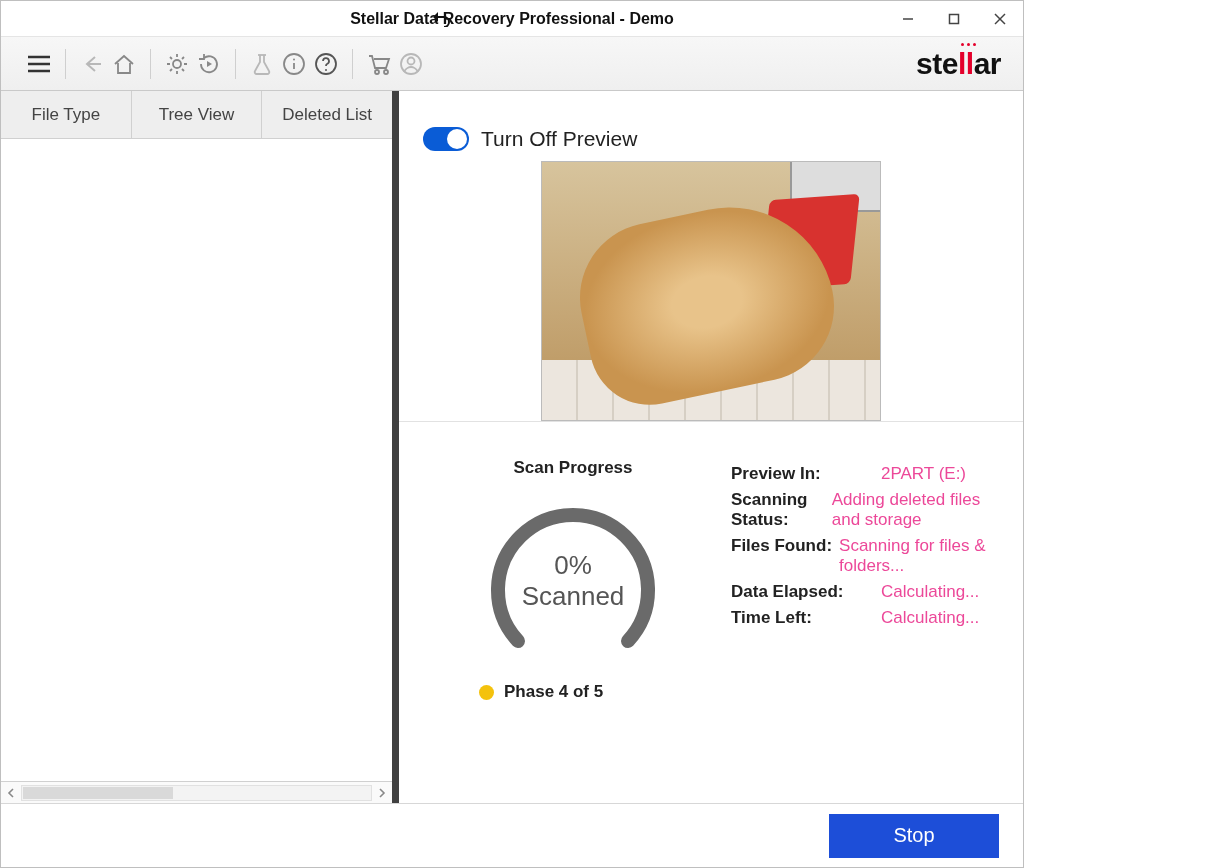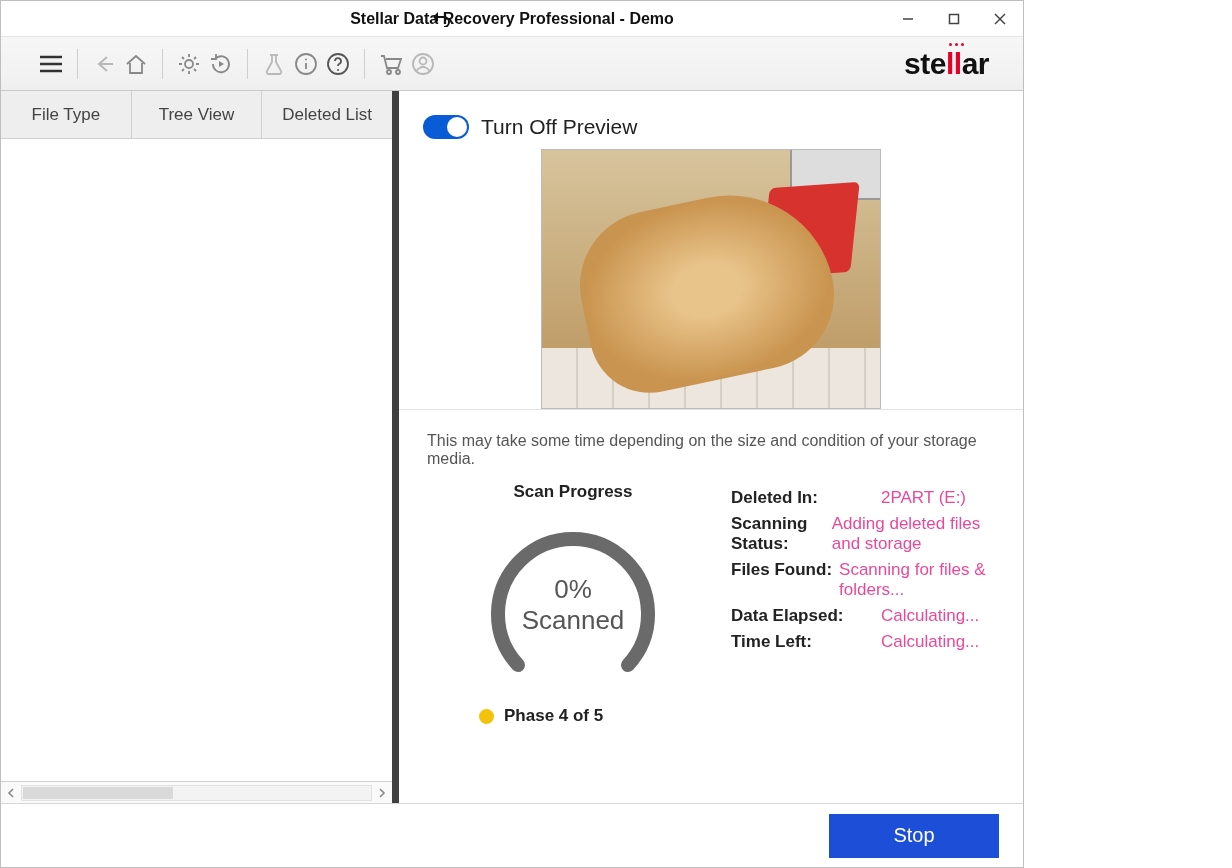--- a/index.html
+++ b/index.html
@@ -5,41 +5,41 @@
   * { box-sizing: border-box; }
   html, body { margin:0; padding:0; width:1232px; height:868px; font-family:"Segoe UI", Arial, sans-serif; background:#fff; color:#222; }
   .window { width:1024px; height:868px; border:1px solid #bfbfbf; display:flex; flex-direction:column; }
   
   .titlebar { height:36px; display:flex; align-items:center; background:#fff; border-bottom:1px solid #e5e5e5; position:relative; }
   .title-center { position:absolute; left:0; right:0; text-align:center; font-size:16px; font-weight:600; color:#111; pointer-events:none;}
   .title-undo { position:absolute; left:430px; top:8px;}
   .title-controls { position:absolute; right:0; top:0; height:36px; display:flex; align-items:center; }
   .tbtn { width:46px; height:36px; display:flex; align-items:center; justify-content:center; }
   
-  .toolbar { height:54px; background:linear-gradient(#f7f7f7,#efefef); border-bottom:1px solid #c9c9c9; display:flex; align-items:center; padding:0 34px; }
+  .toolbar { height:54px; background:linear-gradient(#f7f7f7,#efefef); border-bottom:1px solid #c9c9c9; display:flex; align-items:center; padding:0 22px; }
   .ticon { width:32px; height:32px; display:flex; align-items:center; justify-content:center; color:#6a6a6a; }
   .ticon svg { display:block; }
   .tsep { width:1px; height:30px; background:#cfcfcf; margin:0 10px;}
   .brand { margin-left:auto; font-size:30px; font-weight:700; color:#111; letter-spacing:-0.5px; }
   .brand .ll { color:#e4002b; position:relative; display:inline-block;}
   .brand .dot { position:absolute; width:3px; height:3px; background:#e4002b; border-radius:50%; }
   
   .content { flex:1; display:flex; overflow:hidden; }
   .leftcol { width:398px; display:flex; flex-direction:column; border-right:7px solid #404040; background:#86efac;}
   .tabs { height:48px; display:flex; border-bottom:1px solid #d0d0d0;}
   .tab { flex:1; display:flex; align-items:center; justify-content:center; font-size:17px; color:#444; background:#eee; border-right:1px solid #d0d0d0;}
   .tab:last-child{border-right:none;}
   .tab.active { background:#eee;}
   .tree { flex:1; background:#fff;}
   .hscroll { height:22px; border-top:1px solid #d0d0d0; display:flex; align-items:center; background:#fafafa;}
   .arrbtn{width:20px;height:20px;display:flex;align-items:center;justify-content:center;color:#777;}
   .track{flex:1;height:16px;background:#f3f3f3;border:1px solid #e1e1e1;position:relative;}
   .thumb{position:absolute;left:1px;top:1px;height:12px;width:150px;background:#d9d9d9;}
   .rightcol { flex:1; display:flex; flex-direction:column;}
-  .previewrow { padding:24px 24px 10px; display:flex; align-items:center; gap:12px;}
+  .previewrow { padding:36px 24px 10px; display:flex; align-items:center; gap:12px;}
   .switch { width:46px; height:24px; border-radius:24px; background:#0a5cd6; position:relative;}
   .switch .knob{ position:absolute;right:2px;top:2px;width:20px;height:20px;border-radius:50%;background:#fff;}
   .previewlbl{ font-size:21px; color:#222;}
   .previewimg{ align-self:center; width:340px; height:260px; background:#c8b38a; border:1px solid #bbb; position:relative; overflow:hidden; }
   .previewimg .img-table{position:absolute;inset:0;background:linear-gradient(180deg,#d7c49d 0%,#b9925a 100%);}
   .previewimg .cat{position:absolute;left:40px;top:50px;width:250px;height:180px;background:radial-gradient(ellipse at center,#e8c38a 20%,#c9944f 70%);border-radius:100px 140px 100px 80px;transform:rotate(-12deg);} 
   .previewimg .red{position:absolute;right:25px;top:35px;width:90px;height:90px;background:#d8322f;border-radius:6px;transform:skew(-6deg,-4deg);} 
   .previewimg .laptop{position:absolute;right:0;top:0;width:90px;height:50px;background:#ddd;border-left:2px solid #999;border-bottom:2px solid #999;}
   .previewimg .tile{position:absolute;left:0;bottom:0;width:100%;height:60px;background:repeating-linear-gradient(90deg,#ece6de 0 34px,#d6cfc4 34px 36px);}
   .status { border-top:1px solid #e2e2e2; padding:22px 28px 4px;}
@@ -202,37 +202,36 @@
         <div class="previewlbl">Turn Off Preview</div>
       </div>
       <div class="previewimg">
         <div class="img-table"></div>
           <div class="tile"></div>
           <div class="laptop"></div>
           <div class="red"></div>
           <div class="cat"></div>
       </div>
       <div class="status">
-        <p>This may take some time depending on the size and condition of your storage media.</p>
         <div class="progrow">
           <div class="progcol">
             <div class="proglabel">Scan Progress</div>
             <div class="gauge">
               <svg width="190" height="190" viewBox="0 0 190 190">
                 <path d="M40 155 A75 75 0 1 1 150 155" stroke="#6a6a6a" stroke-width="14" fill="none" stroke-linecap="round"></path>
               </svg>
               <div class="gval">
                 <div>0%</div>
                 <div>Scanned</div>
               </div>
             </div>
           </div>
           <div class="details">
             <div class="drow">
-                <div class="dk">Deleted In:</div>
+                <div class="dk">Preview In:</div>
                 <div class="dv">2PART (E:)</div>
               </div>
             <div class="drow">
                 <div class="dk">Scanning Status:</div>
                 <div class="dv">Adding deleted files and storage</div>
               </div>
             <div class="drow">
                 <div class="dk">Files Found:</div>
                 <div class="dv">Scanning for files &amp; folders...</div>
               </div>

